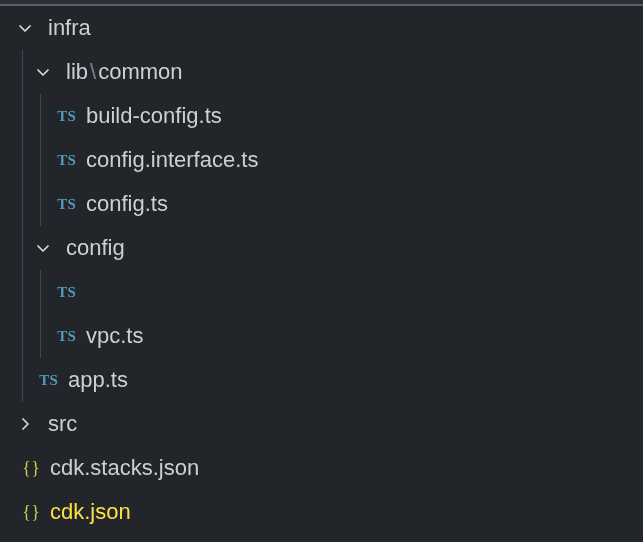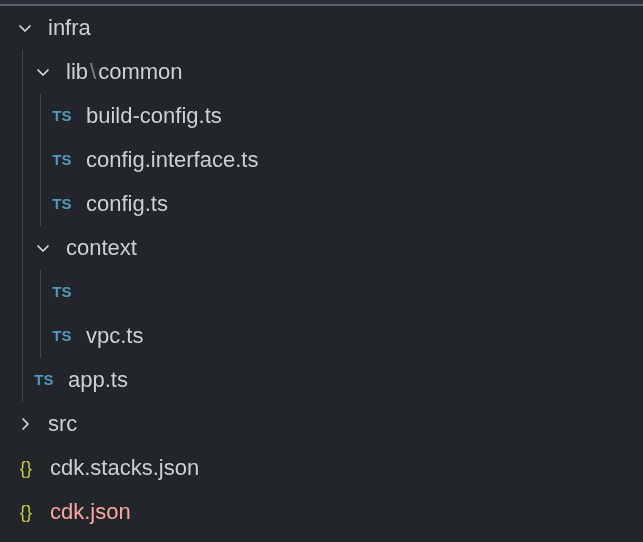--- a/index.html
+++ b/index.html
@@ -68,26 +68,26 @@
   .twisty {
     position: relative;
     width: 26px;
     height: 44px;
     flex: 0 0 26px;
   }
   .twisty svg { position: absolute; left: 4px; top: 13px; }
 
   .badge {
     flex: 0 0 auto;
-    font-family: Liberation Sans, sans-serif;
+    font-family: Liberation Serif, serif;
     font-size: 15px;
     font-weight: bold;
     letter-spacing: 0.2px;
     line-height: 44px;
-    text-align: center;
+    text-align: right;
   }
   .badge.ts { color: #519aba; width: 28px; }
   .badge.json { color: #cbcb41; width: 28px; font-size: 18px; font-weight: normal; }
 
   .label {
     font-size: 22px;
     color: #ccd0d4;
     line-height: 44px;
     padding-left: 10px;
     font-weight: 400;
@@ -147,21 +147,21 @@
         <div class="label" style="color: rgb(204, 208, 212);">config.ts</div>
       </div>
       <div class="row">
         <div class="guide" style="left: 22px; background: rgb(64, 71, 80);"></div>
         <div style="flex: 0 0 30px;"></div>
         <div class="twisty">
           <svg width="18" height="18" viewBox="0 0 18 18">
             <path d="M4 7 L9 12 L14 7" fill="none" stroke="#d6d9dd" stroke-width="1.7" stroke-linecap="round" stroke-linejoin="round"></path>
           </svg>
         </div>
-        <div class="label" style="color: rgb(204, 208, 212);">context</div>
+        <div class="label" style="color: rgb(204, 208, 212);">config</div>
       </div>
       <div class="row">
         <div class="guide" style="left: 22px; background: rgb(64, 71, 80);"></div>
         <div class="guide" style="left: 40px; background: rgb(64, 71, 80);"></div>
         <div style="flex: 0 0 48px;"></div>
         <div class="badge ts" style="color: rgb(81, 154, 186);">TS</div>
       </div>
       <div class="row">
         <div class="guide" style="left: 22px; background: rgb(64, 71, 80);"></div>
         <div class="guide" style="left: 40px; background: rgb(64, 71, 80);"></div>
@@ -185,17 +185,17 @@
         <div class="label" style="color: rgb(204, 208, 212);">src</div>
       </div>
       <div class="row">
         <div style="flex: 0 0 12px;"></div>
         <div class="badge json" style="color: rgb(203, 203, 65);">{}</div>
         <div class="label" style="color: rgb(204, 208, 212);">cdk.stacks.json</div>
       </div>
       <div class="row">
         <div style="flex: 0 0 12px;"></div>
         <div class="badge json" style="color: rgb(203, 203, 65);">{}</div>
-        <div class="label" style="color: #fca5a5;">cdk.json</div>
+        <div class="label" style="color: #fde047;">cdk.json</div>
       </div>
     </div>
 
 </div>
 
 </body></html>

